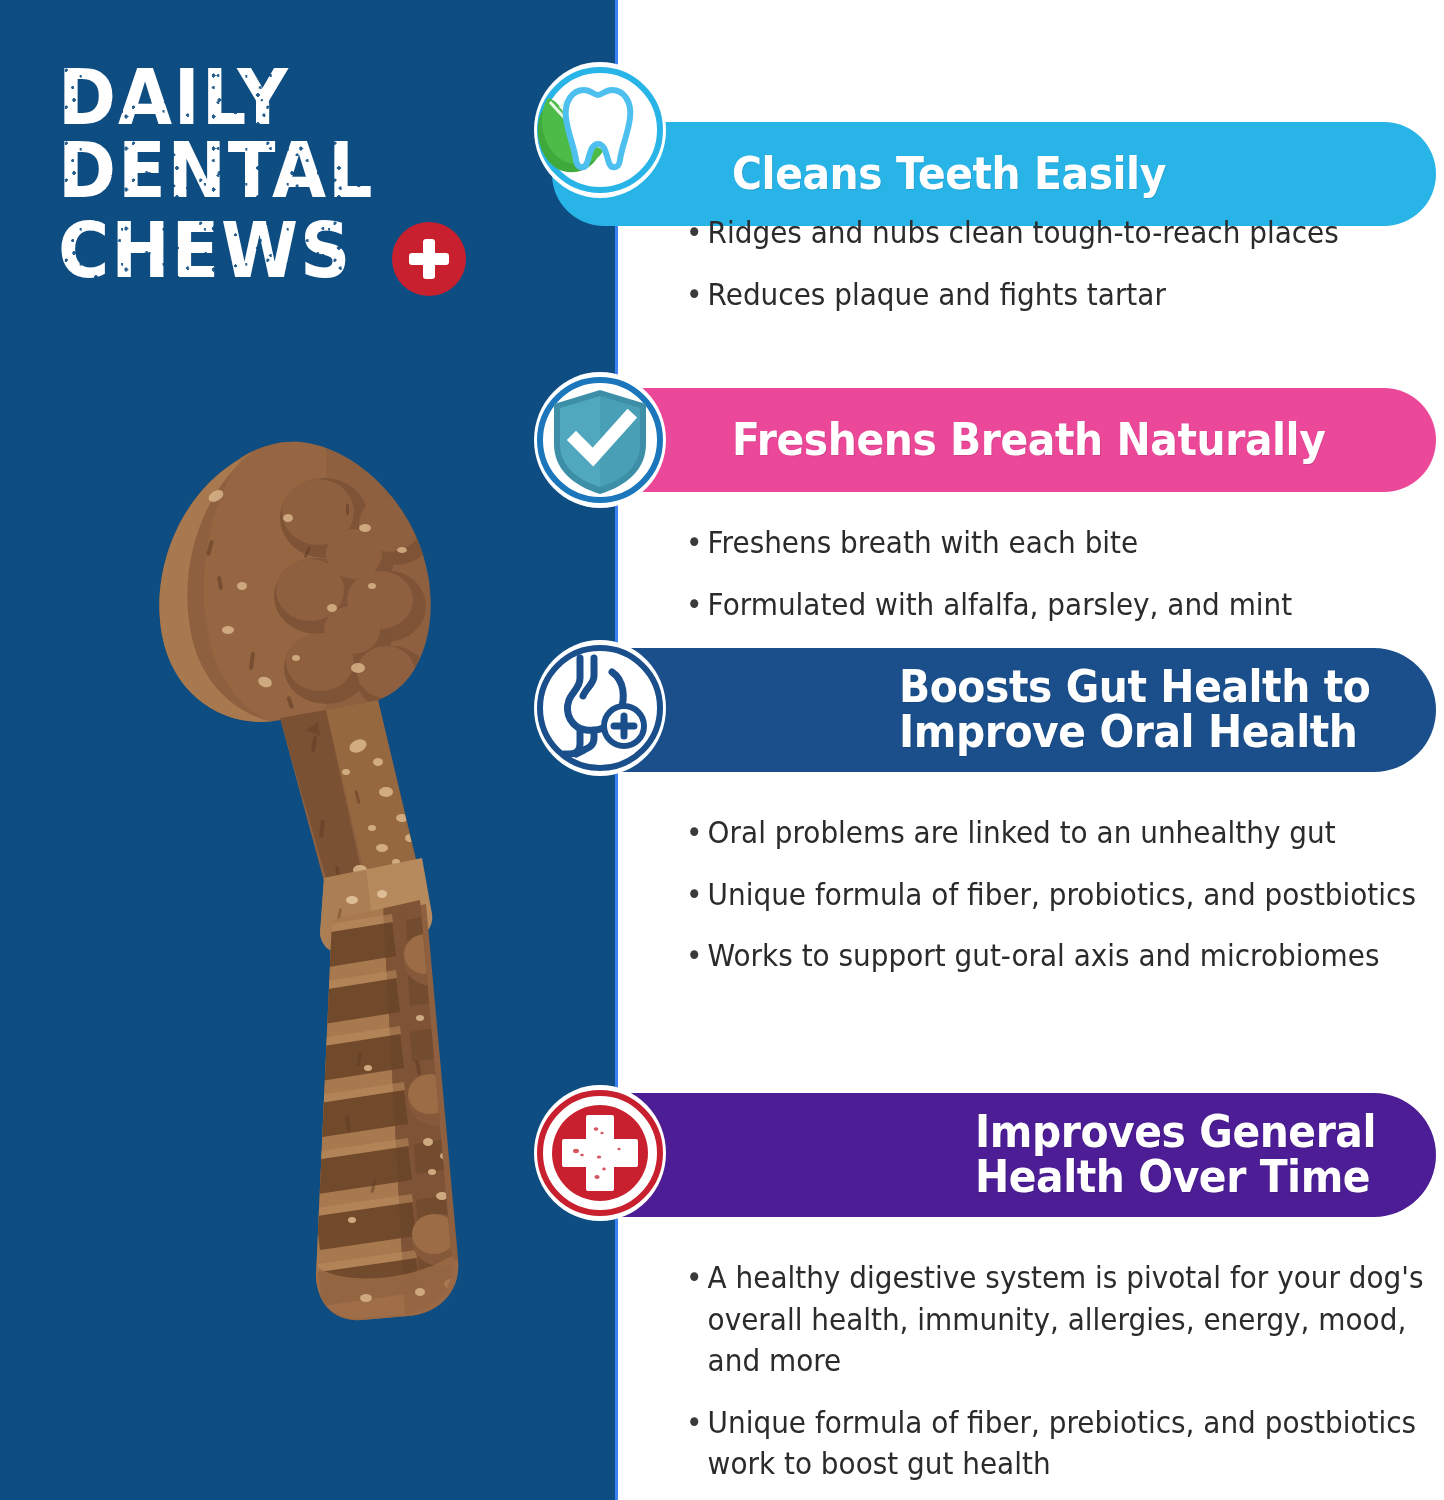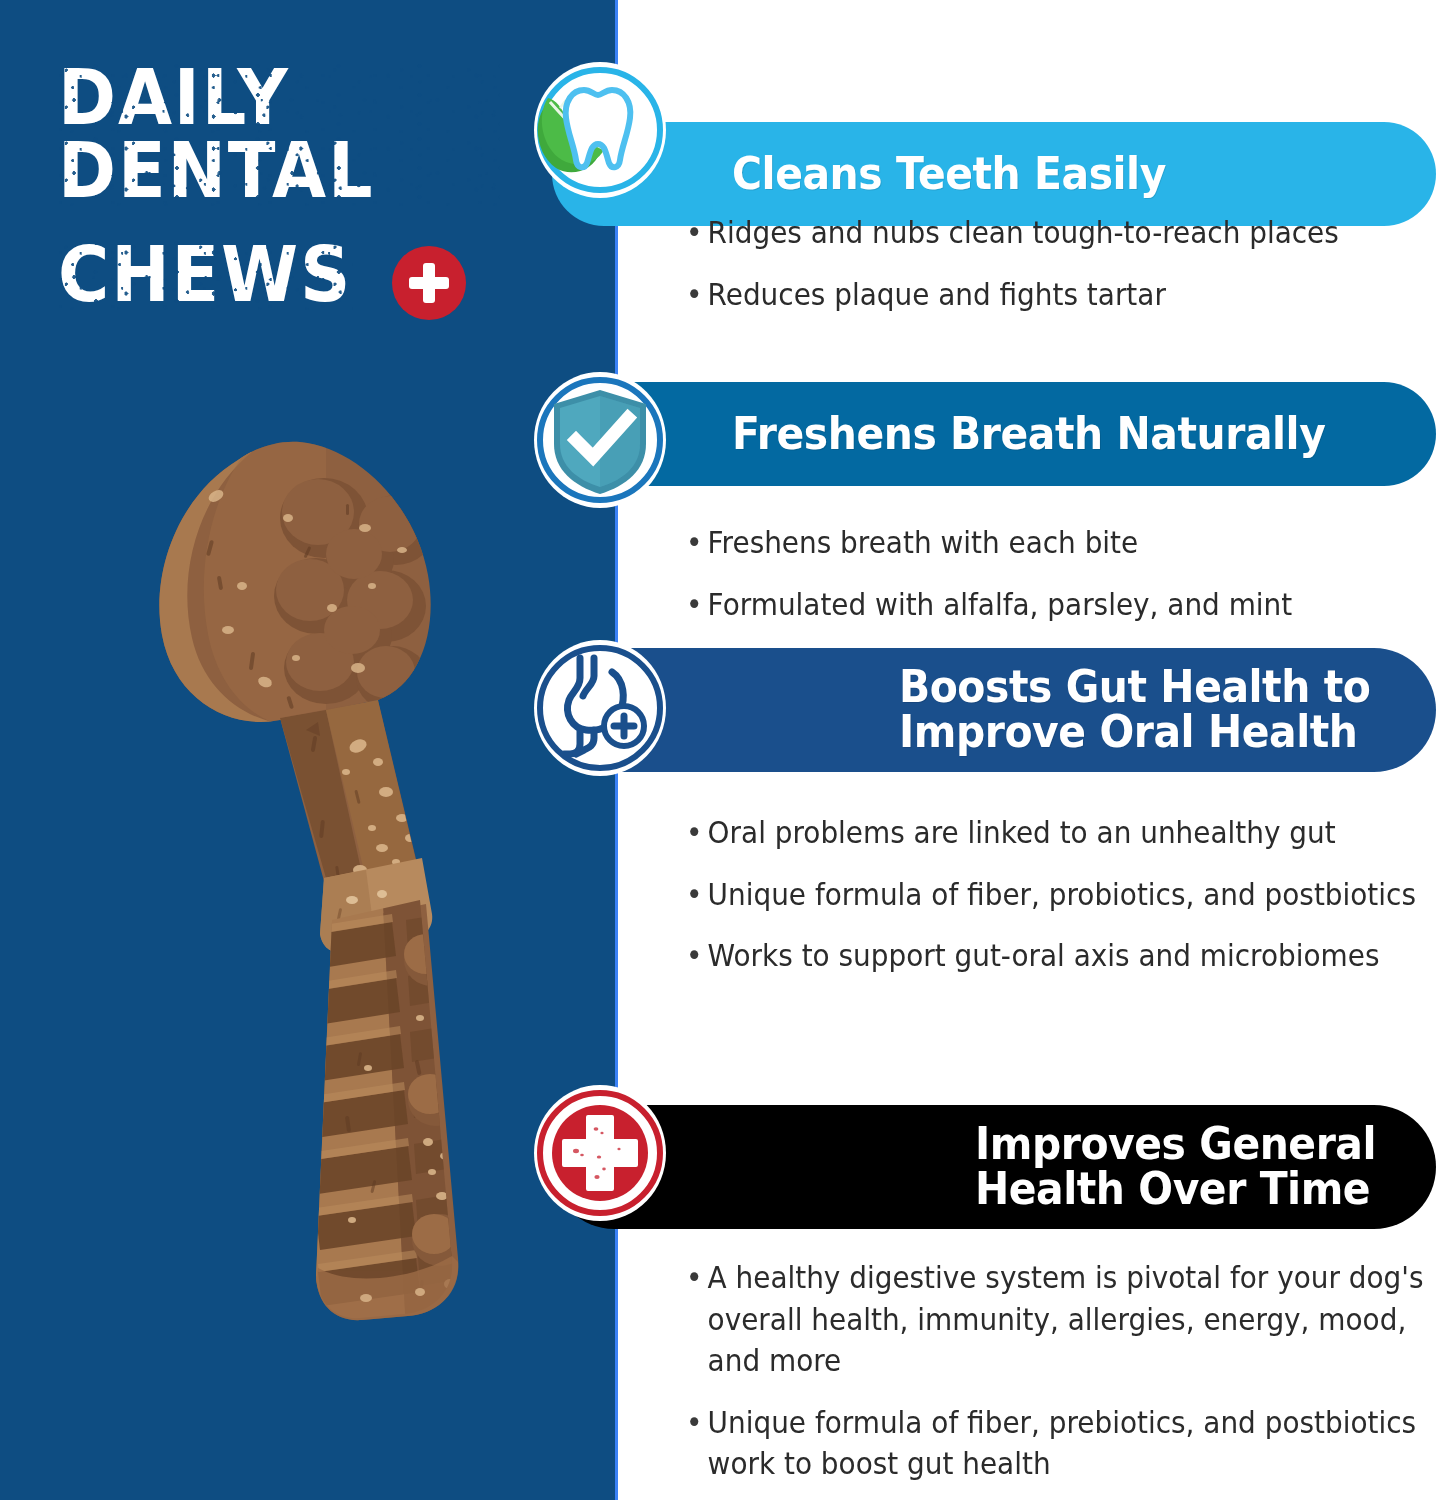--- a/index.html
+++ b/index.html
@@ -26,21 +26,21 @@
     font-weight:700;
     color:#ffffff;
     font-size:76px;
     line-height:0.96;
     letter-spacing:2px;
     display:block;
     transform:scaleX(0.92);
     transform-origin:left center;
     white-space:nowrap;
   }
-  #title-line-3-wrap{ display:flex; align-items:center; gap:0px;margin-top:24px; }
+  #title-line-3-wrap{ display:flex; align-items:center; gap:0px; }
   
   .grunge{ position:relative; }
   .grunge::after{
     content:"";
     position:absolute; left:0; top:0; right:0; bottom:0;
     pointer-events:none;
     background-image:
       radial-gradient(circle at 12% 22%, #0E4D82 1.6px, transparent 1.8px),
       radial-gradient(circle at 31% 58%, #0E4D82 1.4px, transparent 1.6px),
       radial-gradient(circle at 47% 14%, #0E4D82 1.9px, transparent 2.1px),
@@ -391,21 +391,21 @@
         <span class="bullet-text">Ridges and nubs clean tough-to-reach places</span>
       </div>
       <div class="bullet">
         <span class="bullet-dot">•</span>
         <span class="bullet-text">Reduces plaque and fights tartar</span>
       </div>
     </div>
   </div>
 
   <div class="section" id="section-1">
-    <div class="pill" style="top:12px;background:#0369a1;">
+    <div class="pill" style="top:18px;background:#ec4899;">
       <span class="pill-title">Freshens Breath Naturally</span>
     </div>
     <div class="icon-badge" style="top:2px;">
       <svg width="128" height="132" viewBox="0 0 128 132">
         <circle cx="64" cy="66" r="60" fill="#ffffff" stroke="#1B76BC" stroke-width="6"></circle>
         <path d="M64,16 L110,30 L110,70 C110,96 90,112 64,120
                  C38,112 18,96 18,70 L18,30 Z" fill="#3D8FA8"></path>
         <path d="M64,22 L104,34 L104,70 C104,92 87,106 64,113
                  C41,106 24,92 24,70 L24,34 Z" fill="#4FA8BE"></path>
         <path d="M64,22 L104,34 L104,70 C104,92 87,106 64,113 Z" fill="#3D8FA8" opacity="0.35"></path>
@@ -453,21 +453,21 @@
         <span class="bullet-text">Unique formula of fiber, probiotics, and postbiotics</span>
       </div>
       <div class="bullet">
         <span class="bullet-dot">•</span>
         <span class="bullet-text">Works to support gut-oral axis and microbiomes</span>
       </div>
     </div>
   </div>
 
   <div class="section" id="section-3">
-    <div class="pill pill-2line" style="top:20px;background:#000000;">
+    <div class="pill pill-2line" style="top:8px;background:#4c1d95;">
       <span class="pill-title">Improves General
 Health Over Time</span>
     </div>
     <div class="icon-badge b2line" style="top:0px;">
       <svg width="128" height="132" viewBox="0 0 128 132">
         <circle cx="64" cy="66" r="60" fill="#ffffff" stroke="#C8202E" stroke-width="6"></circle>
         <circle cx="64" cy="66" r="48" fill="#C8202E"></circle>
         <path d="M52,30 L76,30 L76,54 L100,54 L100,78 L76,78 L76,102
                  L52,102 L52,78 L28,78 L28,54 L52,54 Z" fill="#ffffff" stroke="#ffffff" stroke-width="4" stroke-linejoin="round"></path>
         <g fill="#C8202E" opacity="0.75">

